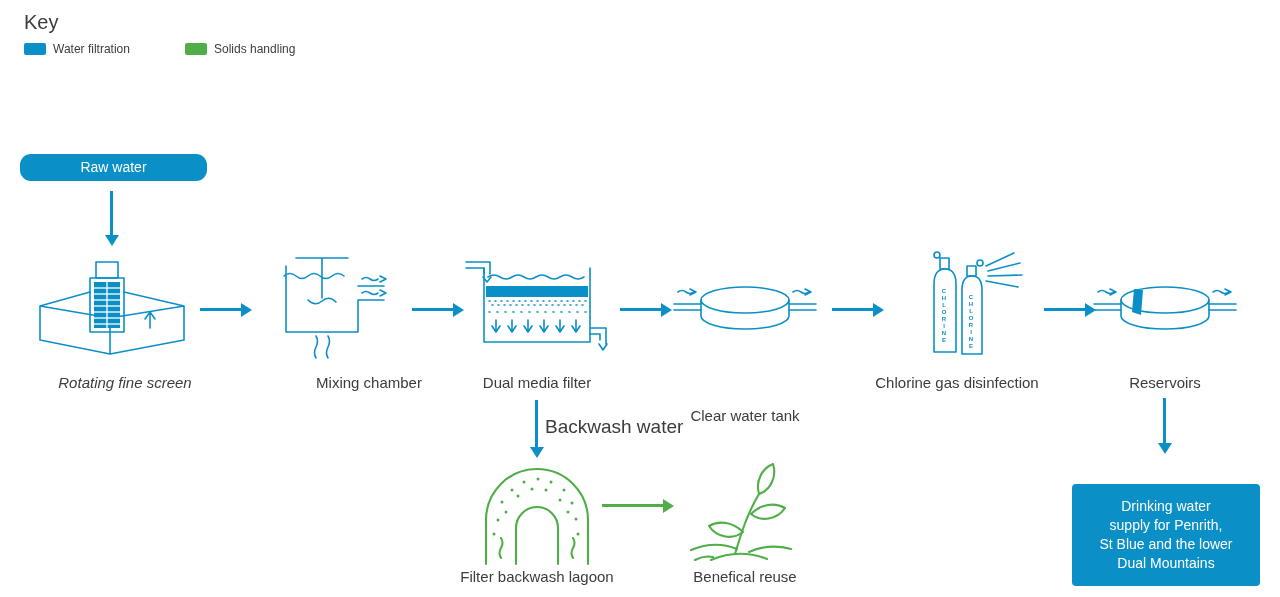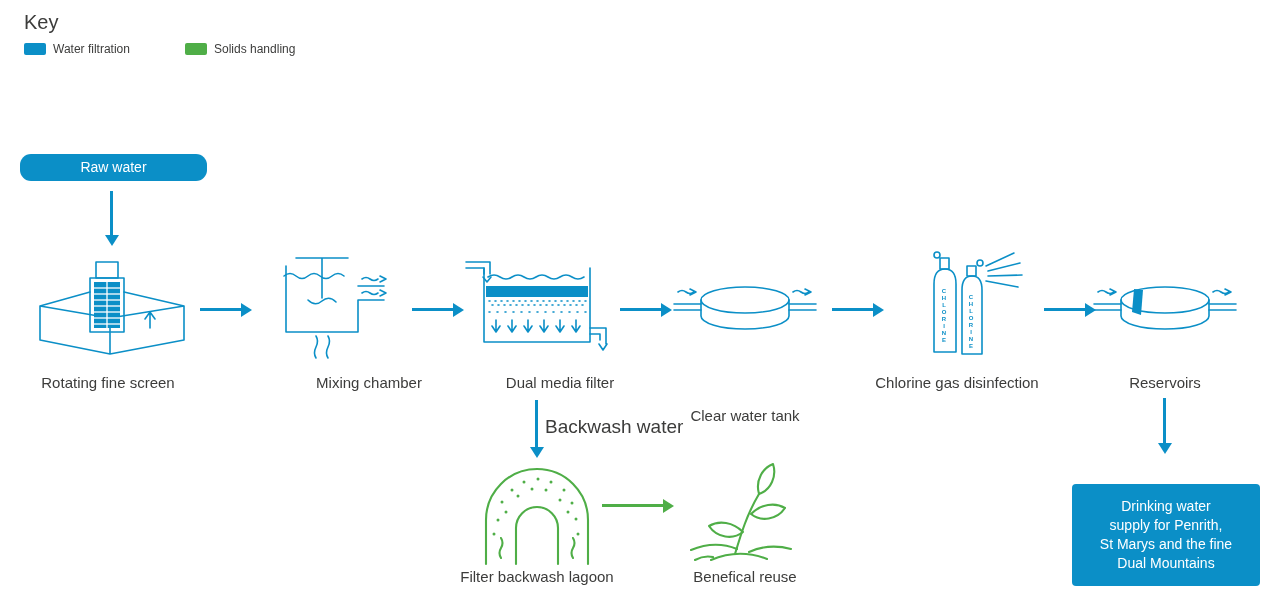--- a/index.html
+++ b/index.html
@@ -91,21 +91,21 @@
         <line x1="62" y1="48" x2="88" y2="48"></line>
           <line x1="62" y1="54" x2="88" y2="54"></line>
         <line x1="62" y1="60" x2="88" y2="60"></line>
           <line x1="62" y1="66" x2="88" y2="66"></line>
         <line x1="62" y1="72" x2="88" y2="72"></line>
           <line x1="75" y1="30" x2="75" y2="76"></line>
       </g>
       <path class="stroke" d="M118,76 V62 M113,67 L118,60 L123,67"></path>
     </svg>
   </div>
-  <div class="stage-label" style="left:108px;top:374px;">Rotating fine screen</div>
+  <div class="stage-label" style="left:125px;top:374px;font-style:italic;">Rotating fine screen</div>
 
   <div class="icon" style="left:250px;top:252px;">
     <svg width="150" height="112" viewBox="0 0 150 112">
       <path class="stroke" d="M46,6 H98 M72,6 V46"></path>
       <path class="stroke" d="M58,48 q7,7 14,1 q7,-6 14,1"></path>
       <path class="stroke" d="M34,24 q6,-5 12,0 t12,0 t12,0 t12,0 t12,0"></path>
       <path class="stroke" d="M36,14 V80 H108 V48 H134 M108,34 H134"></path>
       <path class="stroke" d="M112,27 q4,-3 8,0 q4,3 8,0 M130,24 L136,27 L130,30"></path>
       <path class="stroke" d="M112,41 q4,-3 8,0 q4,3 8,0 M130,38 L136,41 L130,44"></path>
       <path class="stroke" d="M66,106 q-3,-5 0,-11 q3,-6 0,-11 M78,106 q-3,-5 0,-11 q3,-6 0,-11"></path>
@@ -124,21 +124,21 @@
       <line class="stroke" stroke-dasharray="1 7" x1="27" y1="62" x2="124" y2="62"></line>
       <path class="stroke" d="M34,70 V80 M30,76 L34,82 L38,76"></path>
       <path class="stroke" d="M50,70 V80 M46,76 L50,82 L54,76"></path>
       <path class="stroke" d="M66,70 V80 M62,76 L66,82 L70,76"></path>
       <path class="stroke" d="M82,70 V80 M78,76 L82,82 L86,76"></path>
       <path class="stroke" d="M98,70 V80 M94,76 L98,82 L102,76"></path>
       <path class="stroke" d="M114,70 V80 M110,76 L114,82 L118,76"></path>
       <path class="stroke" d="M128,78 H144 V94 M128,84 H138 V90 M137,94 L141,100 L145,94"></path>
     </svg>
   </div>
-  <div class="stage-label" style="left:560px;top:374px;">Dual media filter</div>
+  <div class="stage-label" style="left:537px;top:374px;">Dual media filter</div>
 
   <div class="icon" style="left:670px;top:276px;">
     <svg width="150" height="72" viewBox="0 0 150 72">
       <ellipse class="stroke" cx="75" cy="24" rx="44" ry="13"></ellipse>
       <path class="stroke" d="M31,24 V40 A44,13 0 0 0 119,40 V24"></path>
       <path class="stroke" d="M4,28 H31 M4,34 H31 M119,28 H146 M119,34 H146"></path>
       <path class="stroke" d="M8,16 q4,-3 8,0 q4,3 8,0 M20,13 L26,16 L20,19"></path>
       <path class="stroke" d="M123,16 q4,-3 8,0 q4,3 8,0 M135,13 L141,16 L135,19"></path>
     </svg>
   </div>
@@ -208,17 +208,17 @@
       <path class="stroke-g" d="M74,32 C70,18 78,6 88,2 C92,14 86,28 74,32 Z"></path>
       <path class="stroke-g" d="M66,52 C76,42 90,40 100,46 C92,58 76,60 66,52 Z"></path>
       <path class="stroke-g" d="M58,70 C48,60 34,58 24,64 C32,76 48,78 58,70 Z"></path>
     </svg>
   </div>
   <div class="stage-label" style="left:745px;top:568px;">Benefical reuse</div>
 
   <div class="box" style="left:1072px;top:484px;width:188px;height:102px;border-radius:4px;">
     <div>Drinking water</div>
     <div>supply for Penrith,</div>
-    <div>St Marys and the fine</div>
+    <div>St Blue and the lower</div>
     <div>Dual Mountains</div>
   </div>
 
 </div>
 
 </body></html>

